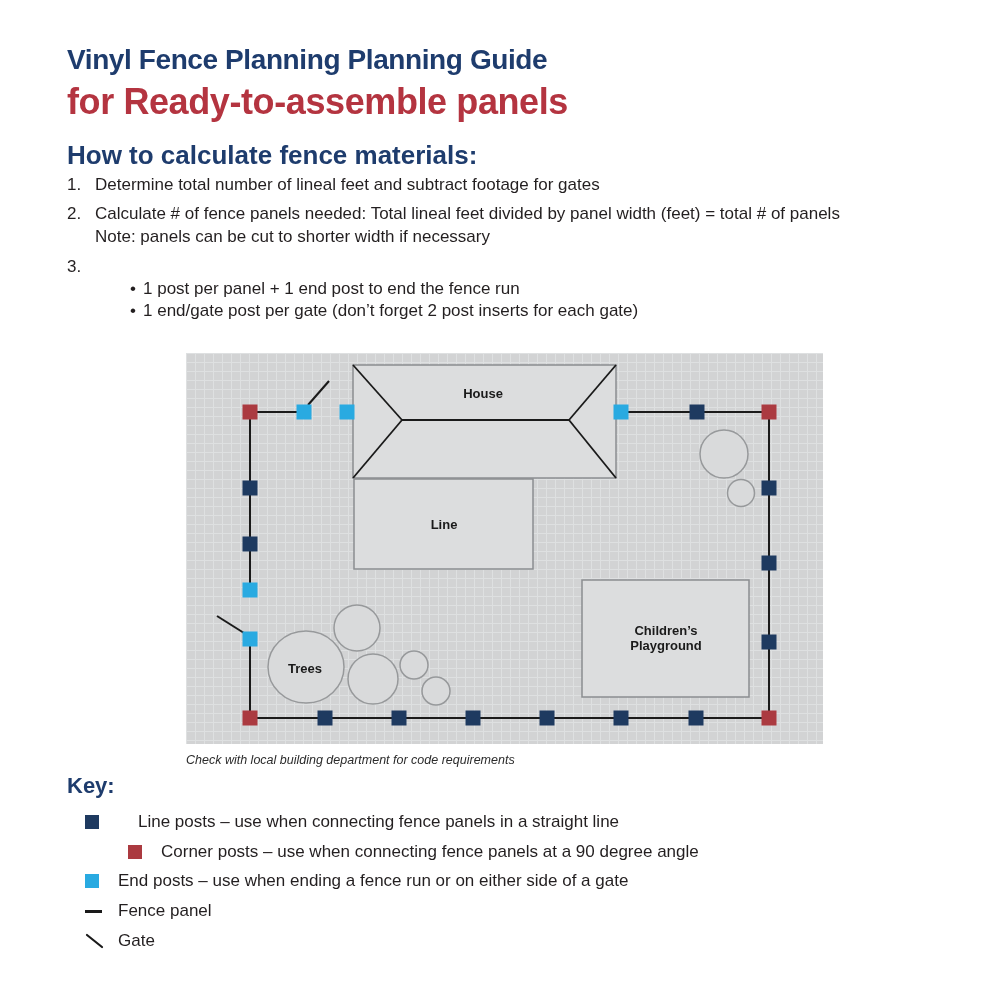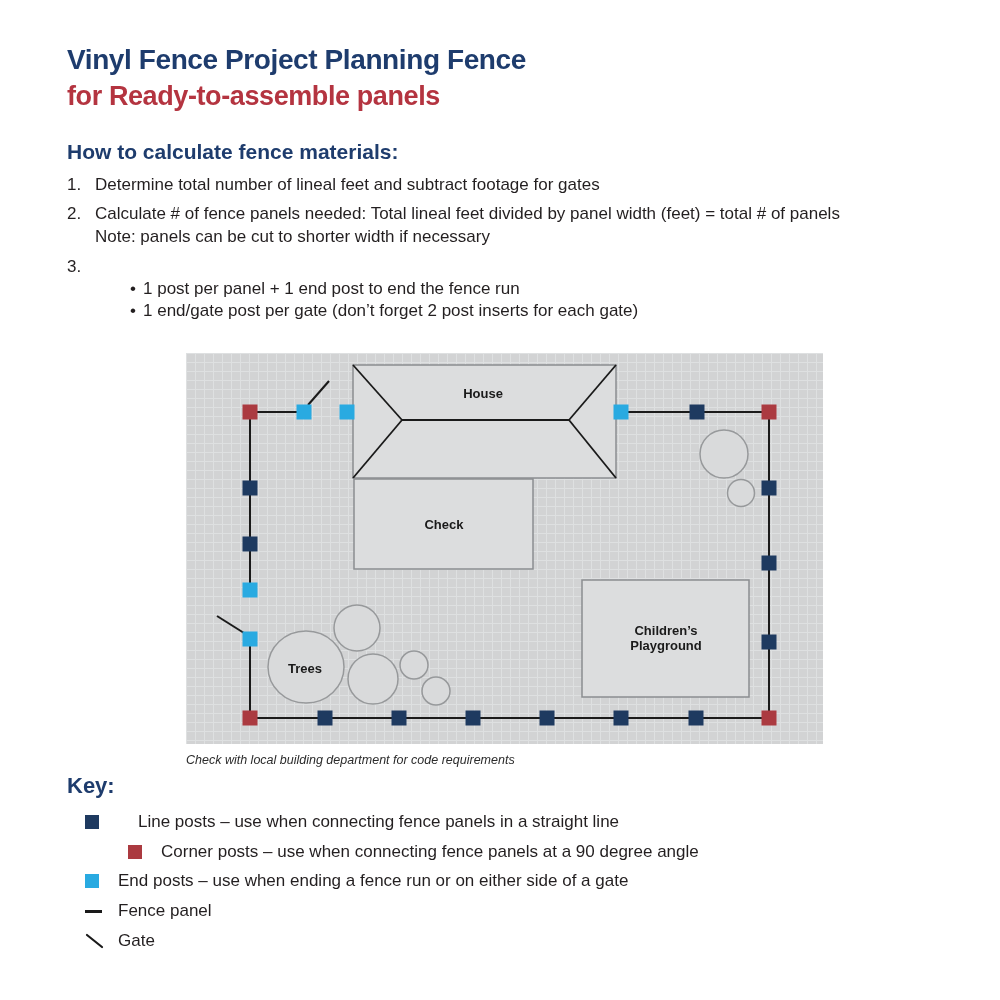--- a/index.html
+++ b/index.html
@@ -5,24 +5,24 @@
   html,body{margin:0;padding:0;background:#fff;}
   .page{
     position:relative;width:1000px;height:1000px;background:#ffffff;
     font-family:"Liberation Sans", sans-serif;color:var(--text,#231f20);
     overflow:hidden;
   }
   .abs{position:absolute;white-space:nowrap;}
 
   
   .title{left:67px;top:44px;font-size:28px;font-weight:bold;letter-spacing:-0.4px;color:var(--navy,#1e3c6d);}
-  .subtitle{left:67px;top:81px;font-size:27px;font-weight:bold;letter-spacing:-0.4px;color:var(--red,#b43440);}
-
-  
-  .sec-heading{left:67px;top:140px;font-size:21px;font-weight:bold;color:var(--navy,#1e3c6d);}
+  .subtitle{left:67px;top:81px;font-size:36px;font-weight:bold;letter-spacing:-0.4px;color:var(--red,#b43440);}
+
+  
+  .sec-heading{left:67px;top:140px;font-size:26px;font-weight:bold;color:var(--navy,#1e3c6d);}
   .step{left:67px;display:flex;font-size:17px;line-height:23px;}
   .step .num{display:inline-block;width:28px;flex:0 0 28px;}
   .bullet-row{left:130px;display:flex;font-size:17px;line-height:22px;}
   .bullet-row .glyph{display:inline-block;width:13px;flex:0 0 13px;}
 
   
   .diagram{
     position:absolute;left:186px;top:353px;width:637px;height:391px;
     background-color:var(--grid_bg,#d2d3d4);
     background-image:
@@ -52,21 +52,21 @@
   .key-sq.navy{background:var(--line_post,#1e3a60);}
   .key-sq.red{background:var(--corner_post,#ab3a40);}
   .key-sq.blue{background:var(--end_post,#29aae1);}
   .key-dash{width:17px;height:3px;background:#1a1a1a;display:inline-block;}
 </style>
 </head>
 <body>
 
 <div class="page">
 
-  <div class="abs title">Vinyl Fence Project Planning Fence</div>
+  <div class="abs title">Vinyl Fence Planning Planning Guide</div>
   <div class="abs subtitle">for Ready-to-assemble panels</div>
 
   <div class="abs sec-heading">How to calculate fence materials:</div>
 
   <div class="abs step" style="top:173px;">
     <span class="num">1.</span>
     <span>Determine total number of lineal feet and subtract footage for gates</span>
   </div>
 
   <div class="abs step" style="top:202px;">
@@ -158,21 +158,21 @@
         <rect class="post-line" x="131.5" y="357.5" width="15" height="15"></rect>
         <rect class="post-line" x="205.5" y="357.5" width="15" height="15"></rect>
         <rect class="post-line" x="279.5" y="357.5" width="15" height="15"></rect>
         <rect class="post-line" x="353.5" y="357.5" width="15" height="15"></rect>
         <rect class="post-line" x="427.5" y="357.5" width="15" height="15"></rect>
         <rect class="post-line" x="502.5" y="357.5" width="15" height="15"></rect>
       </g>
     </svg>
 
     <div class="d-label" style="left:297px;top:40px;">House</div>
-    <div class="d-label" style="left:258px;top:171px;">Check</div>
+    <div class="d-label" style="left:258px;top:171px;">Line</div>
     <div class="d-label" style="left:119px;top:315px;">Trees</div>
     <div class="d-label" style="left:480px;top:285px;">
       <span style="display:block;">Children’s</span>
       <span style="display:block;">Playground</span>
     </div>
   </div>
 
   <div class="abs caption">Check with local building department for code requirements</div>
 
   <div class="abs key-heading">Key:</div>

